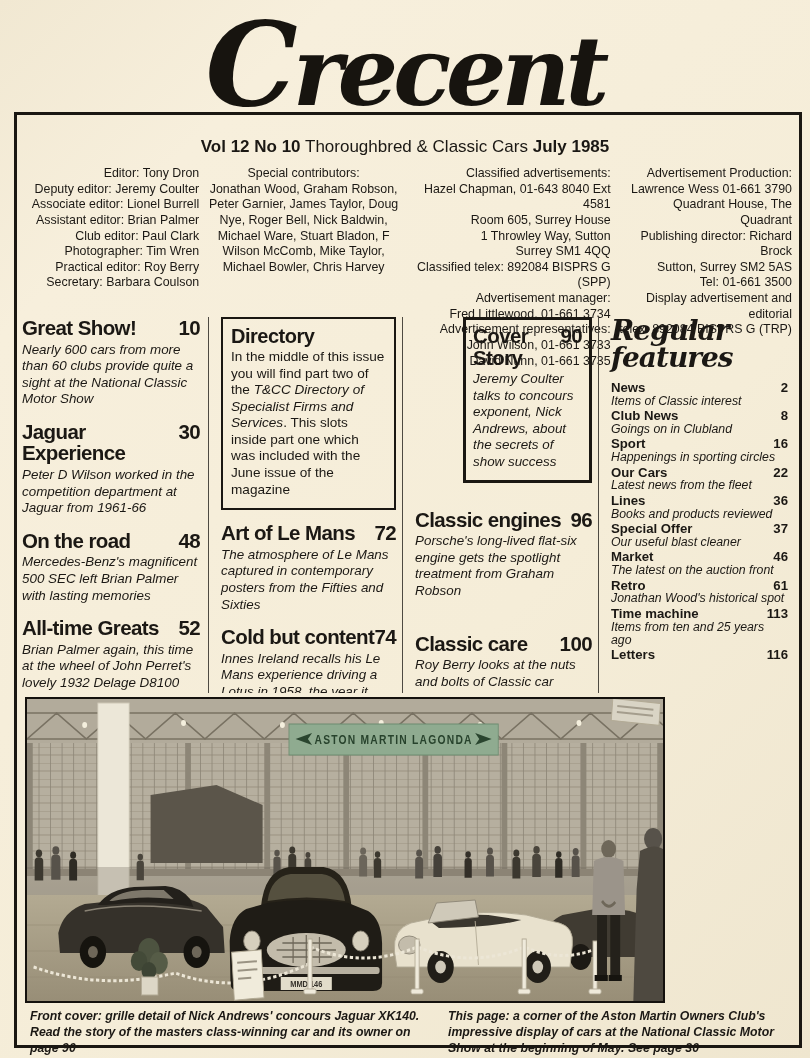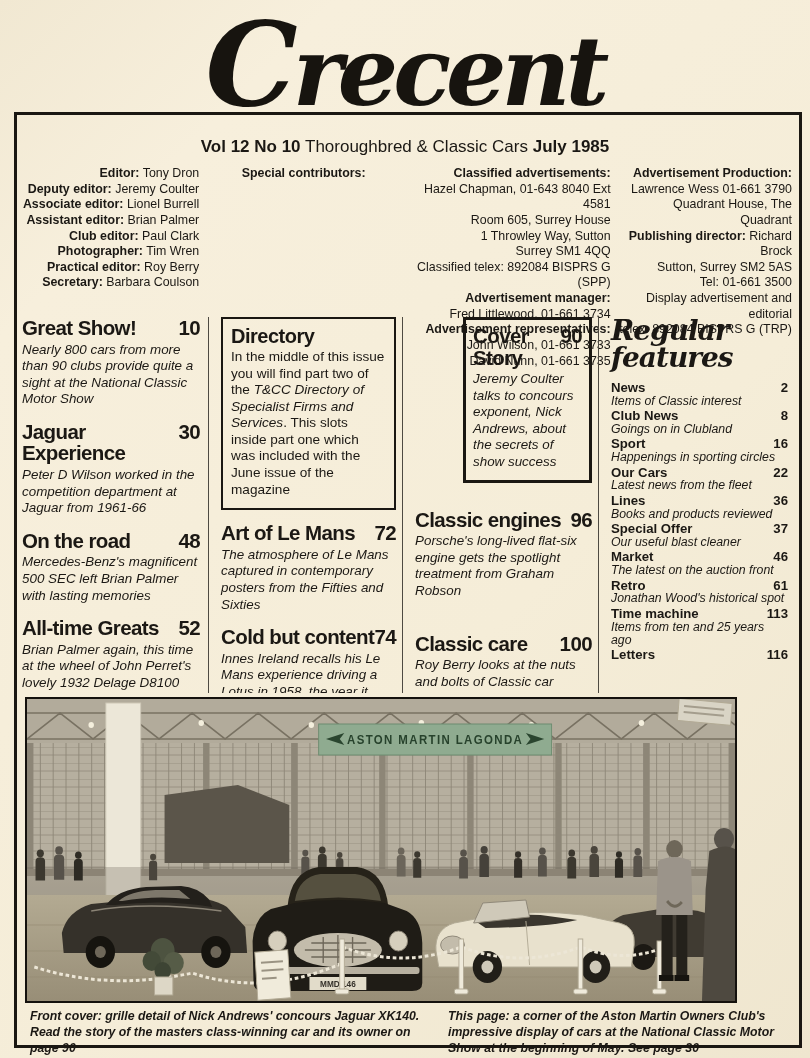--- a/index.html
+++ b/index.html
@@ -10,21 +10,21 @@
          border:3px solid #1a1712;box-sizing:border-box;}
   .masthead{position:absolute;top:2px;left:0;right:0;text-align:center;
             font-family:"DejaVu Serif",serif;font-style:italic;font-weight:bold;
             font-size:95px;line-height:1.08;letter-spacing:-5px;color:#17140f;z-index:5;}
   .masthead .bigC{font-size:1.22em;}
   .issueline{position:absolute;top:137px;left:0;right:0;text-align:center;font-size:17px;z-index:6;}
   .issueline b{font-weight:bold;}
   
   .staff{position:absolute;top:166px;left:20px;width:772px;display:flex;gap:8px;
          font-size:12.4px;line-height:1.26;}
-  .staff b{font-weight:bold;}
+  .staff b{font-weight:normal;}
   .st-c1{width:184px;text-align:right;}
   .st-c2{width:198px;text-align:center;}
   .st-c3{width:208px;text-align:right;}
   .st-c4{width:178px;text-align:right;}
   
   .features{position:absolute;top:317px;left:22px;width:766px;height:376px;display:flex;}
   .fcol{box-sizing:border-box;overflow:hidden;}
   .fcol1{width:186px;padding-right:8px;}
   .fcol2{width:194px;border-left:1px solid #4e4a42;padding-left:12px;padding-right:6px;}
   .fcol3{width:196px;border-left:1px solid #4e4a42;padding-left:12px;padding-right:6px;}
@@ -38,21 +38,21 @@
   .dirbox .dtitle{font-weight:bold;font-size:20px;letter-spacing:-0.5px;line-height:1.1;}
   .dirbox .dbody{font-size:13.6px;line-height:1.22;margin-top:2px;}
   .coverbox{border:3px solid #1a1712;padding:5px 7px 9px 7px;margin-bottom:26px;margin-left:48px;}
   
   .regheading{font-family:"DejaVu Serif",serif;font-style:italic;font-weight:bold;
               font-size:28px;line-height:0.98;letter-spacing:-1px;margin:0 0 9px 0;}
   .reg-row{display:flex;justify-content:space-between;font-weight:bold;
            font-size:13.2px;line-height:1.04;}
   .reg-desc{font-style:italic;font-size:12.3px;line-height:1.06;margin-bottom:1.5px;}
   
-  .photo{position:absolute;left:25px;top:697px;width:712px;height:306px;
+  .photo{position:absolute;left:25px;top:697px;width:640px;height:306px;
          border:2px solid #14110d;box-sizing:border-box;background:#c2bbab;}
   .photo svg{display:block;width:100%;height:100%;}
   
   .caption{position:absolute;top:1009px;font-weight:bold;font-style:italic;
            font-size:12.3px;line-height:1.3;}
   .cap-left{left:30px;width:402px;font-style:italic;}
   .cap-right{left:448px;width:348px;}
 </style>
 </head>
 <body>
@@ -73,20 +73,21 @@
       <div><b>Deputy editor:</b><span> Jeremy Coulter</span></div>
       <div><b>Associate editor:</b><span> Lionel Burrell</span></div>
       <div><b>Assistant editor:</b><span> Brian Palmer</span></div>
       <div><b>Club editor:</b><span> Paul Clark</span></div>
       <div><b>Photographer:</b><span> Tim Wren</span></div>
       <div><b>Practical editor:</b><span> Roy Berry</span></div>
       <div><b>Secretary:</b><span> Barbara Coulson</span></div>
     </div>
     <div class="st-c2">
       <b>Special contributors:</b>
+      <div>Jonathan Wood, Graham Robson, Peter Garnier, James Taylor, Doug Nye, Roger Bell, Nick Baldwin, Michael Ware, Stuart Bladon, F Wilson McComb, Mike Taylor, Michael Bowler, Chris Harvey</div>
     </div>
     <div class="st-c3">
       <b>Classified advertisements:</b>
       <div>Hazel Chapman, 01-643 8040 Ext 4581</div>
       <div>Room 605, Surrey House</div>
       <div>1 Throwley Way, Sutton</div>
       <div>Surrey SM1 4QQ</div>
       <div>Classified telex: 892084 BISPRS G (SPP)</div>
       <div><b>Advertisement manager:</b></div>
       <div>Fred Littlewood, 01-661 3734</div>
@@ -107,21 +108,21 @@
   </div>
 
   <div class="features">
 
     <div class="fcol fcol1">
       <div class="entry">
         <div class="entry-head">
             <span>Great Show!</span>
             <span>10</span>
           </div>
-        <div class="entry-desc">Nearly 800 cars from more than 90 clubs provide quite a sight at the National Classic Motor Show</div>
+        <div class="entry-desc">Nearly 600 cars from more than 60 clubs provide quite a sight at the National Classic Motor Show</div>
       </div>
       <div class="entry">
         <div class="entry-head">
             <span>Jaguar Experience</span>
             <span>30</span>
           </div>
         <div class="entry-desc">Peter D Wilson worked in the competition department at Jaguar from 1961-66</div>
       </div>
       <div class="entry">
         <div class="entry-head">

